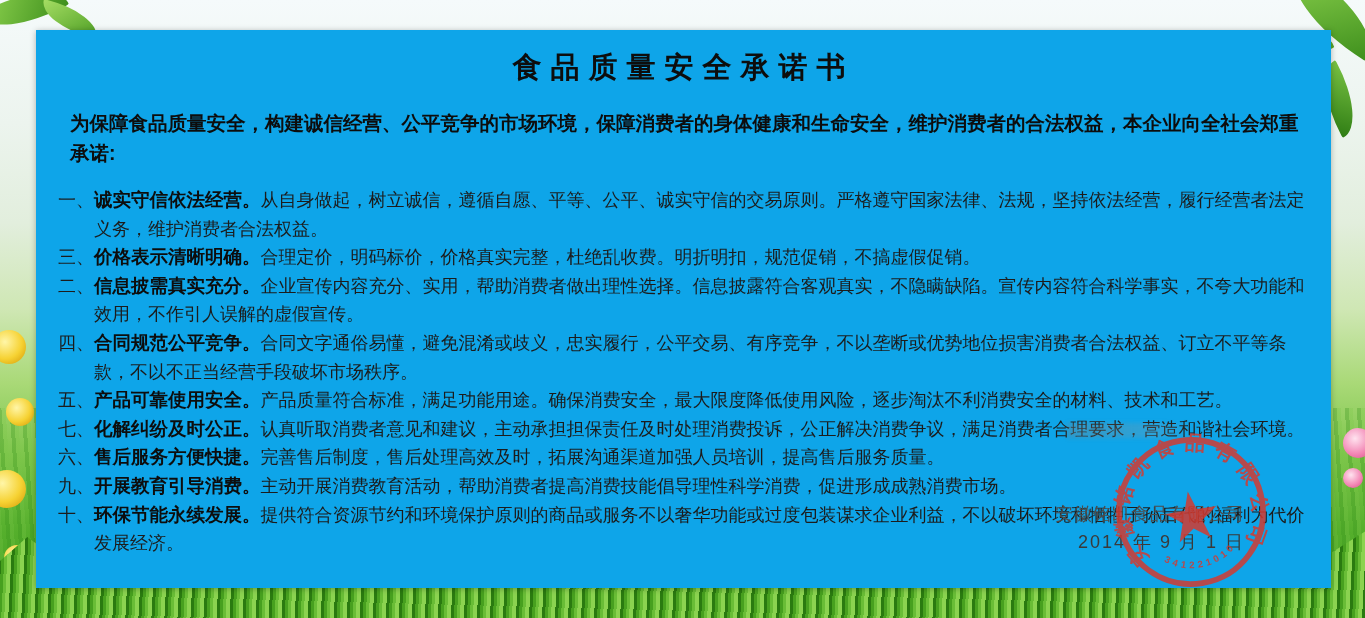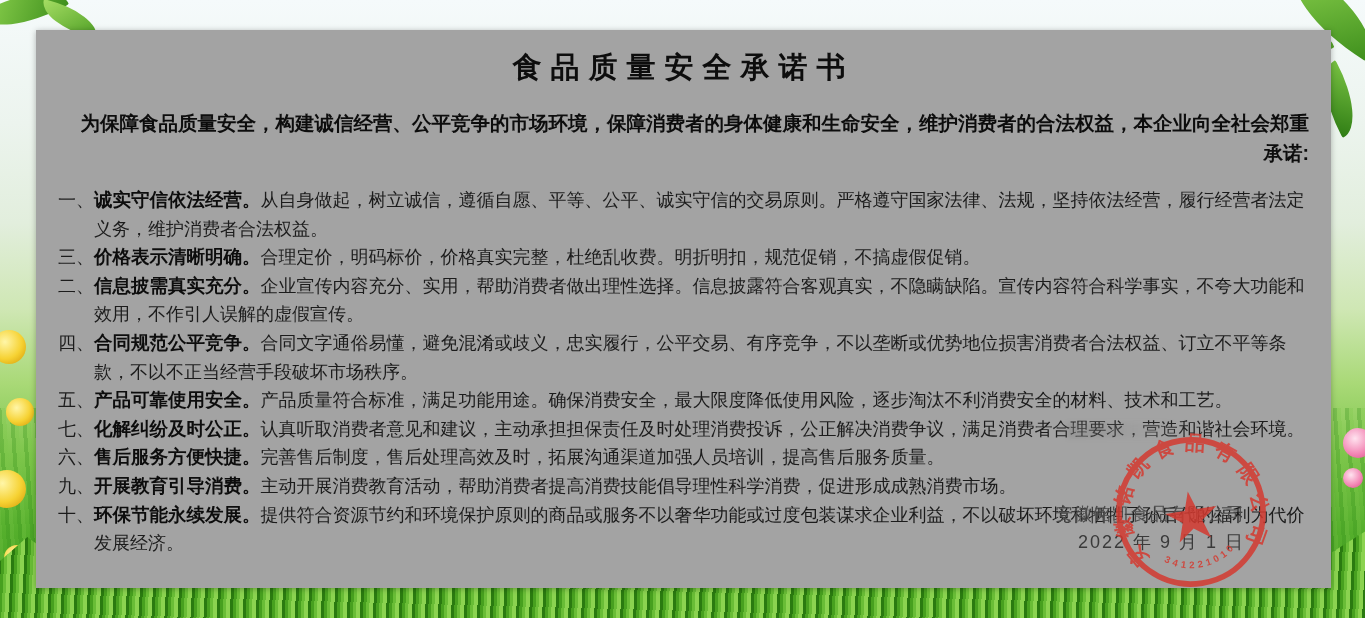--- a/index.html
+++ b/index.html
@@ -30,24 +30,24 @@
   .f2{width:28px;height:28px;left:6px;top:398px;}
   .f3{width:38px;height:38px;left:-12px;top:470px;}
   .f4{width:26px;height:26px;left:4px;top:545px;}
   .f5{width:30px;height:30px;right:-8px;top:428px;}
   .f6{width:20px;height:20px;right:2px;top:468px;}
   .f7{width:18px;height:18px;left:60px;bottom:10px;}
   .f8{width:14px;height:14px;left:120px;bottom:26px;}
   .f9{width:16px;height:16px;right:150px;bottom:8px;}
 
   
-  .card{position:absolute;left:36px;top:30px;width:1295px;height:558px;background:#a3a3a3;
+  .card{position:absolute;left:36px;top:30px;width:1295px;height:558px;background:#0ea5e9;
     box-shadow:0 1px 6px rgba(0,0,0,.28);padding:14px 22px 0 22px;box-sizing:border-box;}
   .title{text-align:center;font-size:29px;font-weight:700;color:#0d0d0d;letter-spacing:9px;margin:4px 0 20px 0;}
-  .intro{font-size:19.5px;font-weight:700;color:#0d0d0d;line-height:30px;margin:0 0 18px 12px;text-align:right;}
+  .intro{font-size:19.5px;font-weight:700;color:#0d0d0d;line-height:30px;margin:0 0 18px 12px;}
   .items{font-size:18px;color:#1c1c1c;line-height:28.6px;}
   .item{padding-left:36px;text-indent:-36px;margin:0;}
   .item .lead{font-weight:700;color:#0d0d0d;font-size:18.5px;}
   .sig{position:absolute;right:86px;bottom:32px;text-align:right;line-height:28px;}
   .sig .company{font-size:18px;color:#4c4c4c;letter-spacing:1px;}
   .sig .date{font-size:18px;color:#3a3a3a;letter-spacing:2px;}
   .smudge{position:absolute;right:136px;bottom:150px;width:128px;height:15px;
     background:linear-gradient(90deg,rgba(125,125,125,.32),rgba(160,160,160,.22) 70%,rgba(160,160,160,0));
     filter:blur(2px);}
   .stamp{position:absolute;right:60px;bottom:-4px;width:160px;height:160px;
@@ -87,21 +87,21 @@
     <p class="item"><span class="num">七、</span><span class="lead">化解纠纷及时公正。</span><span class="body">认真听取消费者意见和建议，主动承担担保责任及时处理消费投诉，公正解决消费争议，满足消费者合理要求，营造和谐社会环境。</span></p>
     <p class="item"><span class="num">六、</span><span class="lead">售后服务方便快捷。</span><span class="body">完善售后制度，售后处理高效及时，拓展沟通渠道加强人员培训，提高售后服务质量。</span></p>
     <p class="item"><span class="num">九、</span><span class="lead">开展教育引导消费。</span><span class="body">主动开展消费教育活动，帮助消费者提高消费技能倡导理性科学消费，促进形成成熟消费市场。</span></p>
     <p class="item"><span class="num">十、</span><span class="lead">环保节能永续发展。</span><span class="body">提供符合资源节约和环境保护原则的商品或服务不以奢华功能或过度包装谋求企业利益，不以破坏环境和牺牲子孙后代的福利为代价发展经济。</span></p>
   </div>
 
   <div class="smudge"></div>
 
   <div class="sig">
     <div class="company">安徽铭凯食品有限公司</div>
-    <div class="date">2022 年 9 月 1 日</div>
+    <div class="date">2014 年 9 月 1 日</div>
   </div>
 
   <svg class="stamp" viewBox="0 0 200 200">
     <circle cx="100" cy="100" r="90" fill="none" stroke="#d5392f" stroke-width="7"></circle>
     <defs>
       <path id="arcTop" d="M 40 150 A 78 78 0 1 1 160 150" fill="none"></path>
       <path id="arcBottom" d="M 52 152 A 72 72 0 0 0 148 152" fill="none"></path>
     </defs>
     <text fill="#d5392f" font-size="25" font-weight="700" font-family="Liberation Sans, sans-serif">
       <textPath href="#arcTop" startOffset="0" textLength="350" lengthAdjust="spacing">安徽铭凯食品有限公司</textPath>

